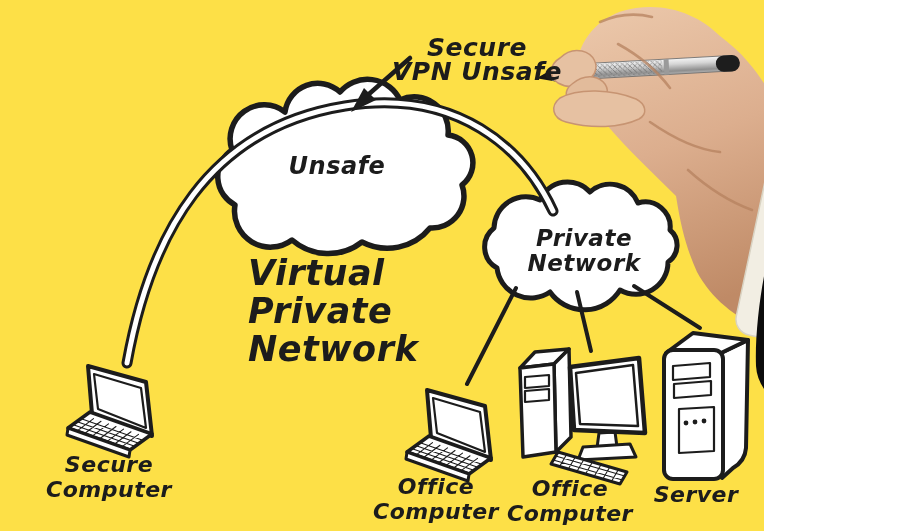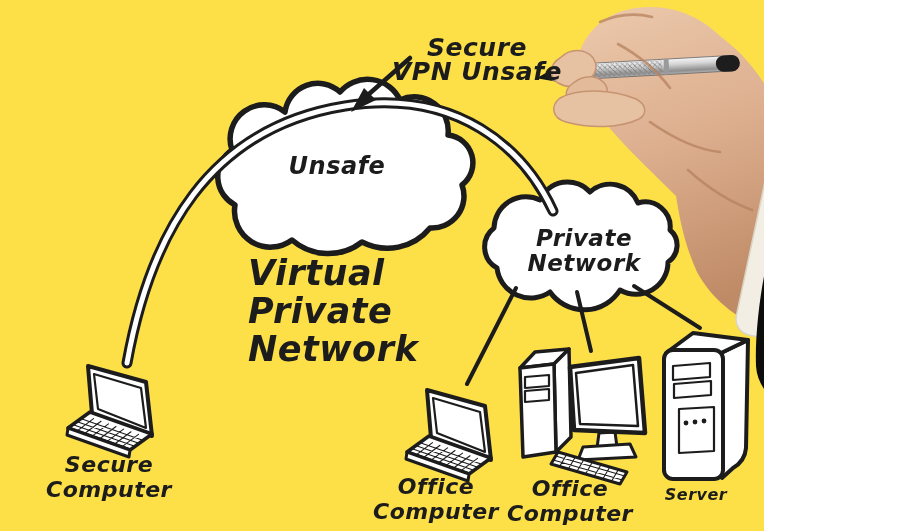--- a/index.html
+++ b/index.html
@@ -173,17 +173,17 @@
 <div class="label" style="left:436px;top:474px;font-size:22px;line-height:25px;">
   <div>Office</div>
   <div>Computer</div>
 </div>
 
 <div class="label" style="left:570px;top:476px;font-size:22px;line-height:25px;">
   <div>Office</div>
   <div>Computer</div>
 </div>
 
-<div class="label" style="left:696px;top:482px;font-size:16px;line-height:25px;">
+<div class="label" style="left:696px;top:482px;font-size:22px;line-height:25px;">
   <div>Server</div>
 </div>
 
 </div>
 
 </body></html>

